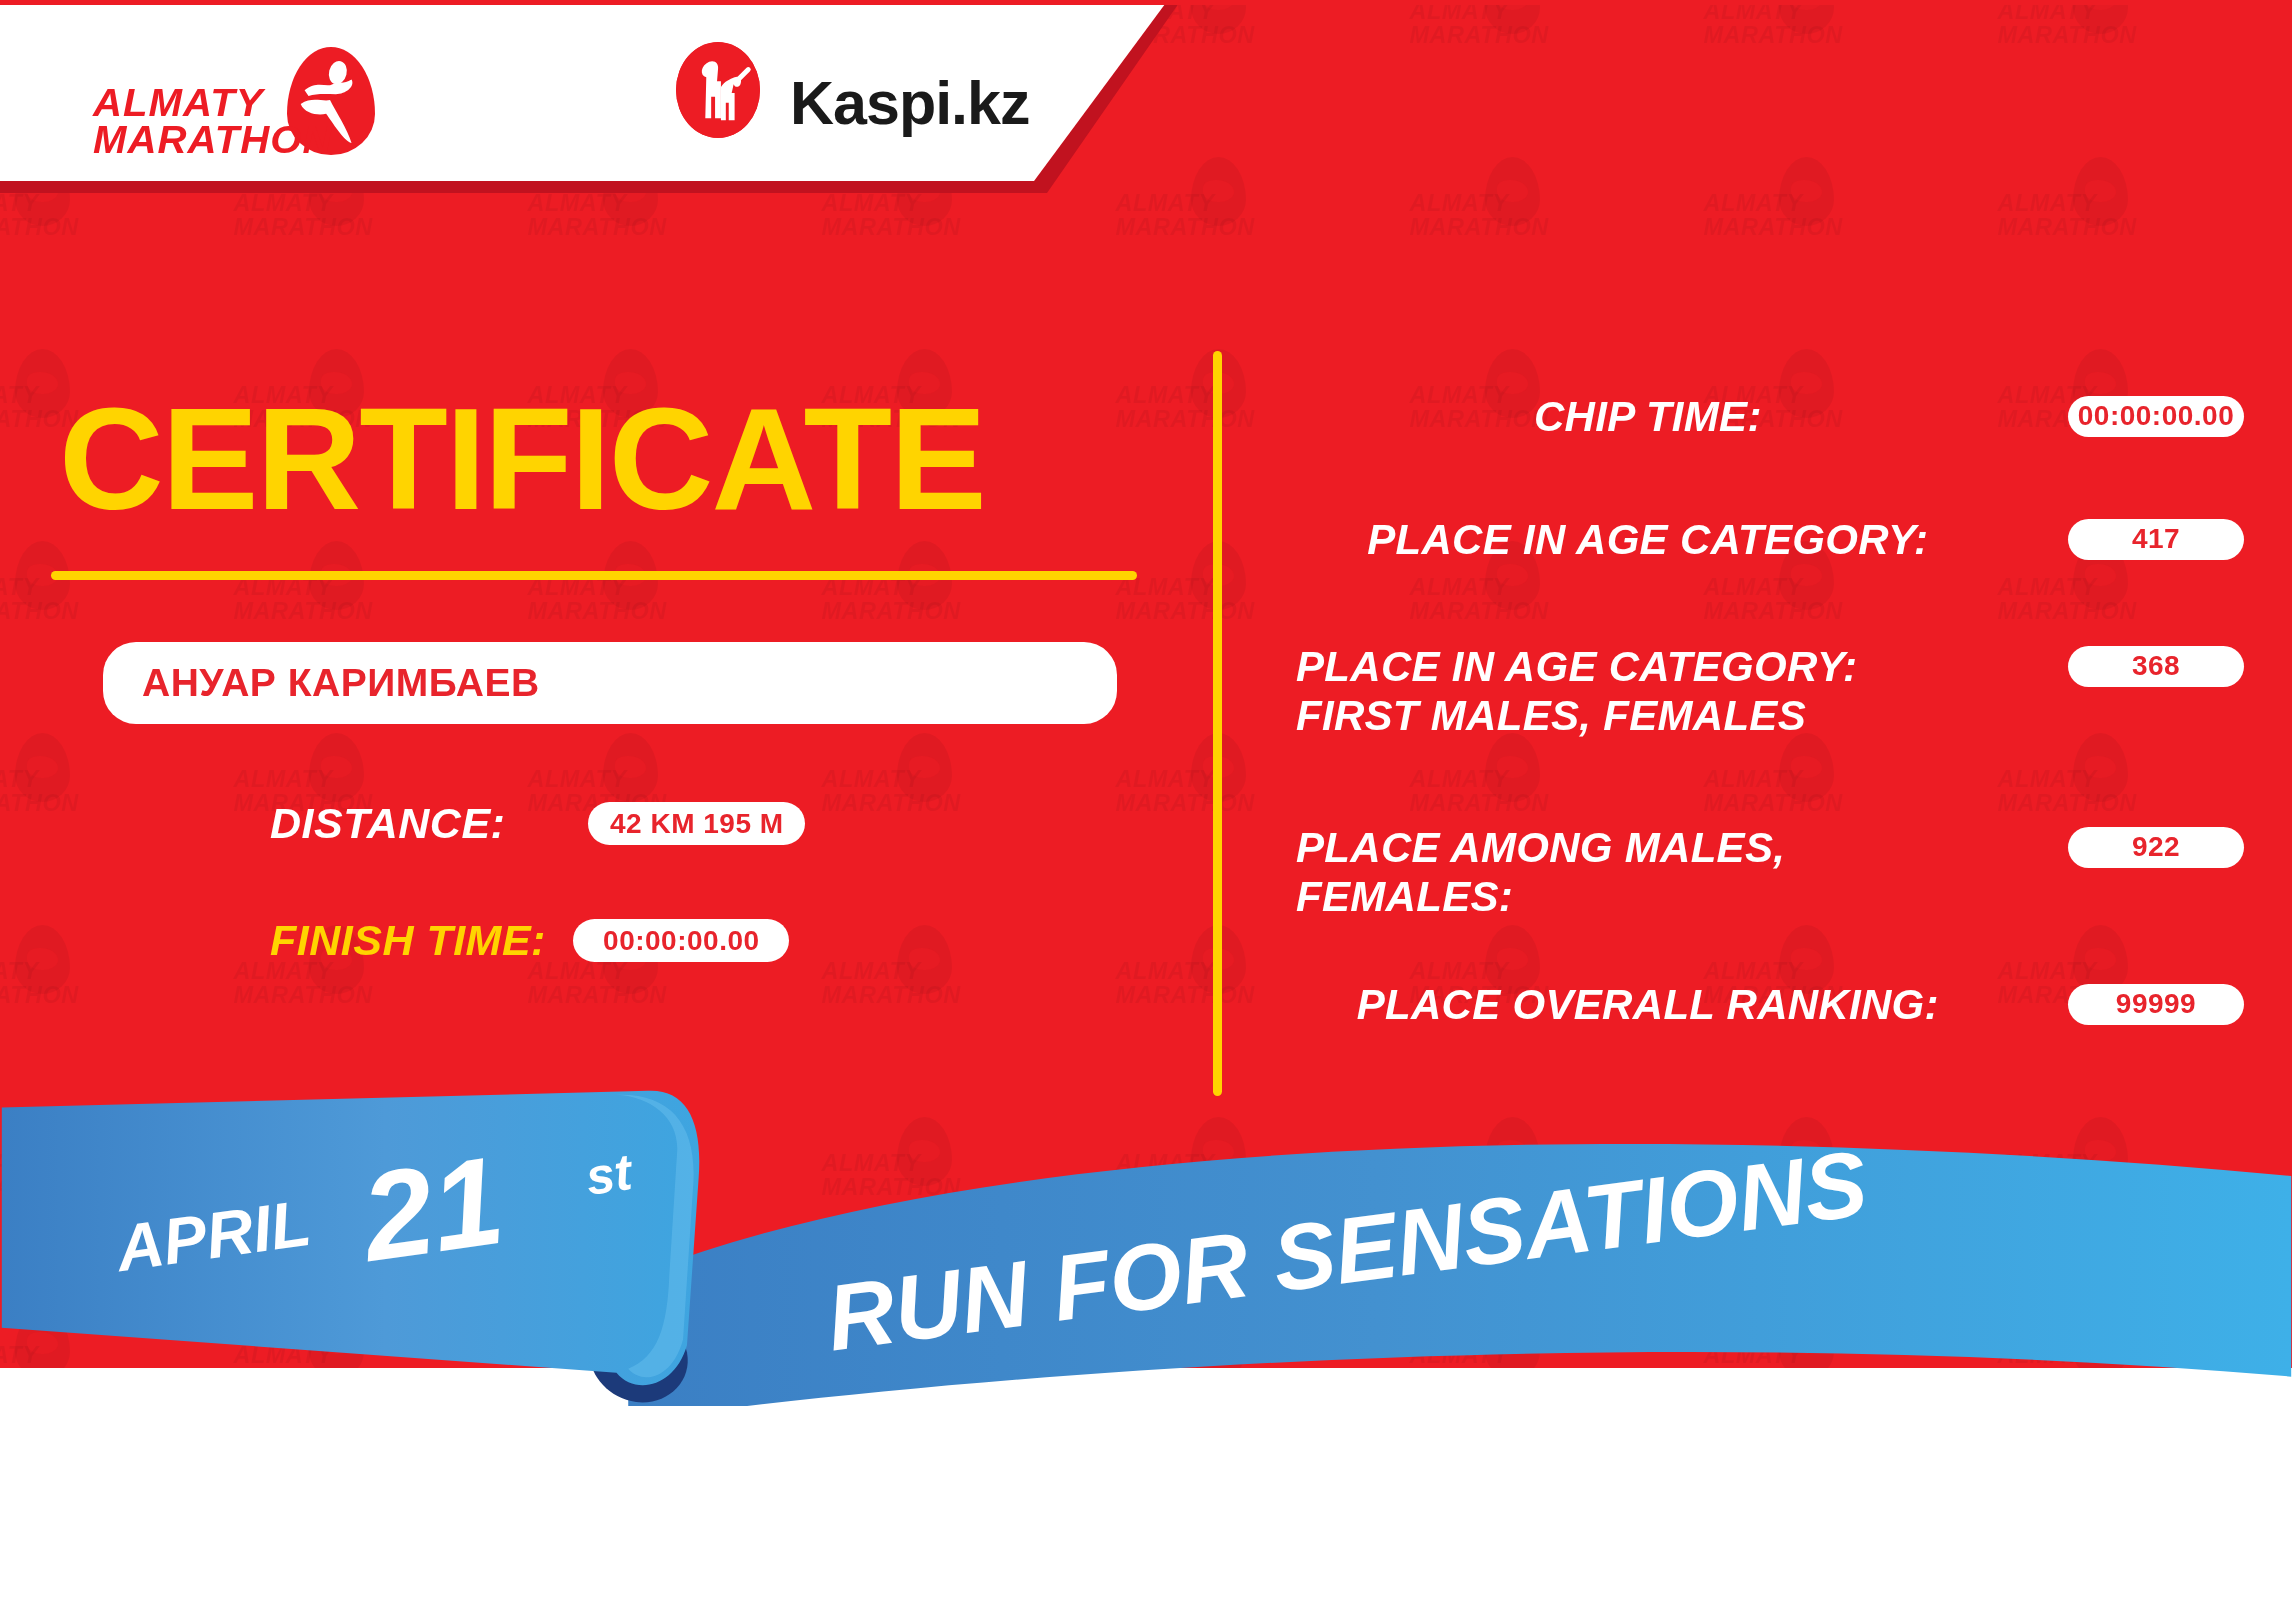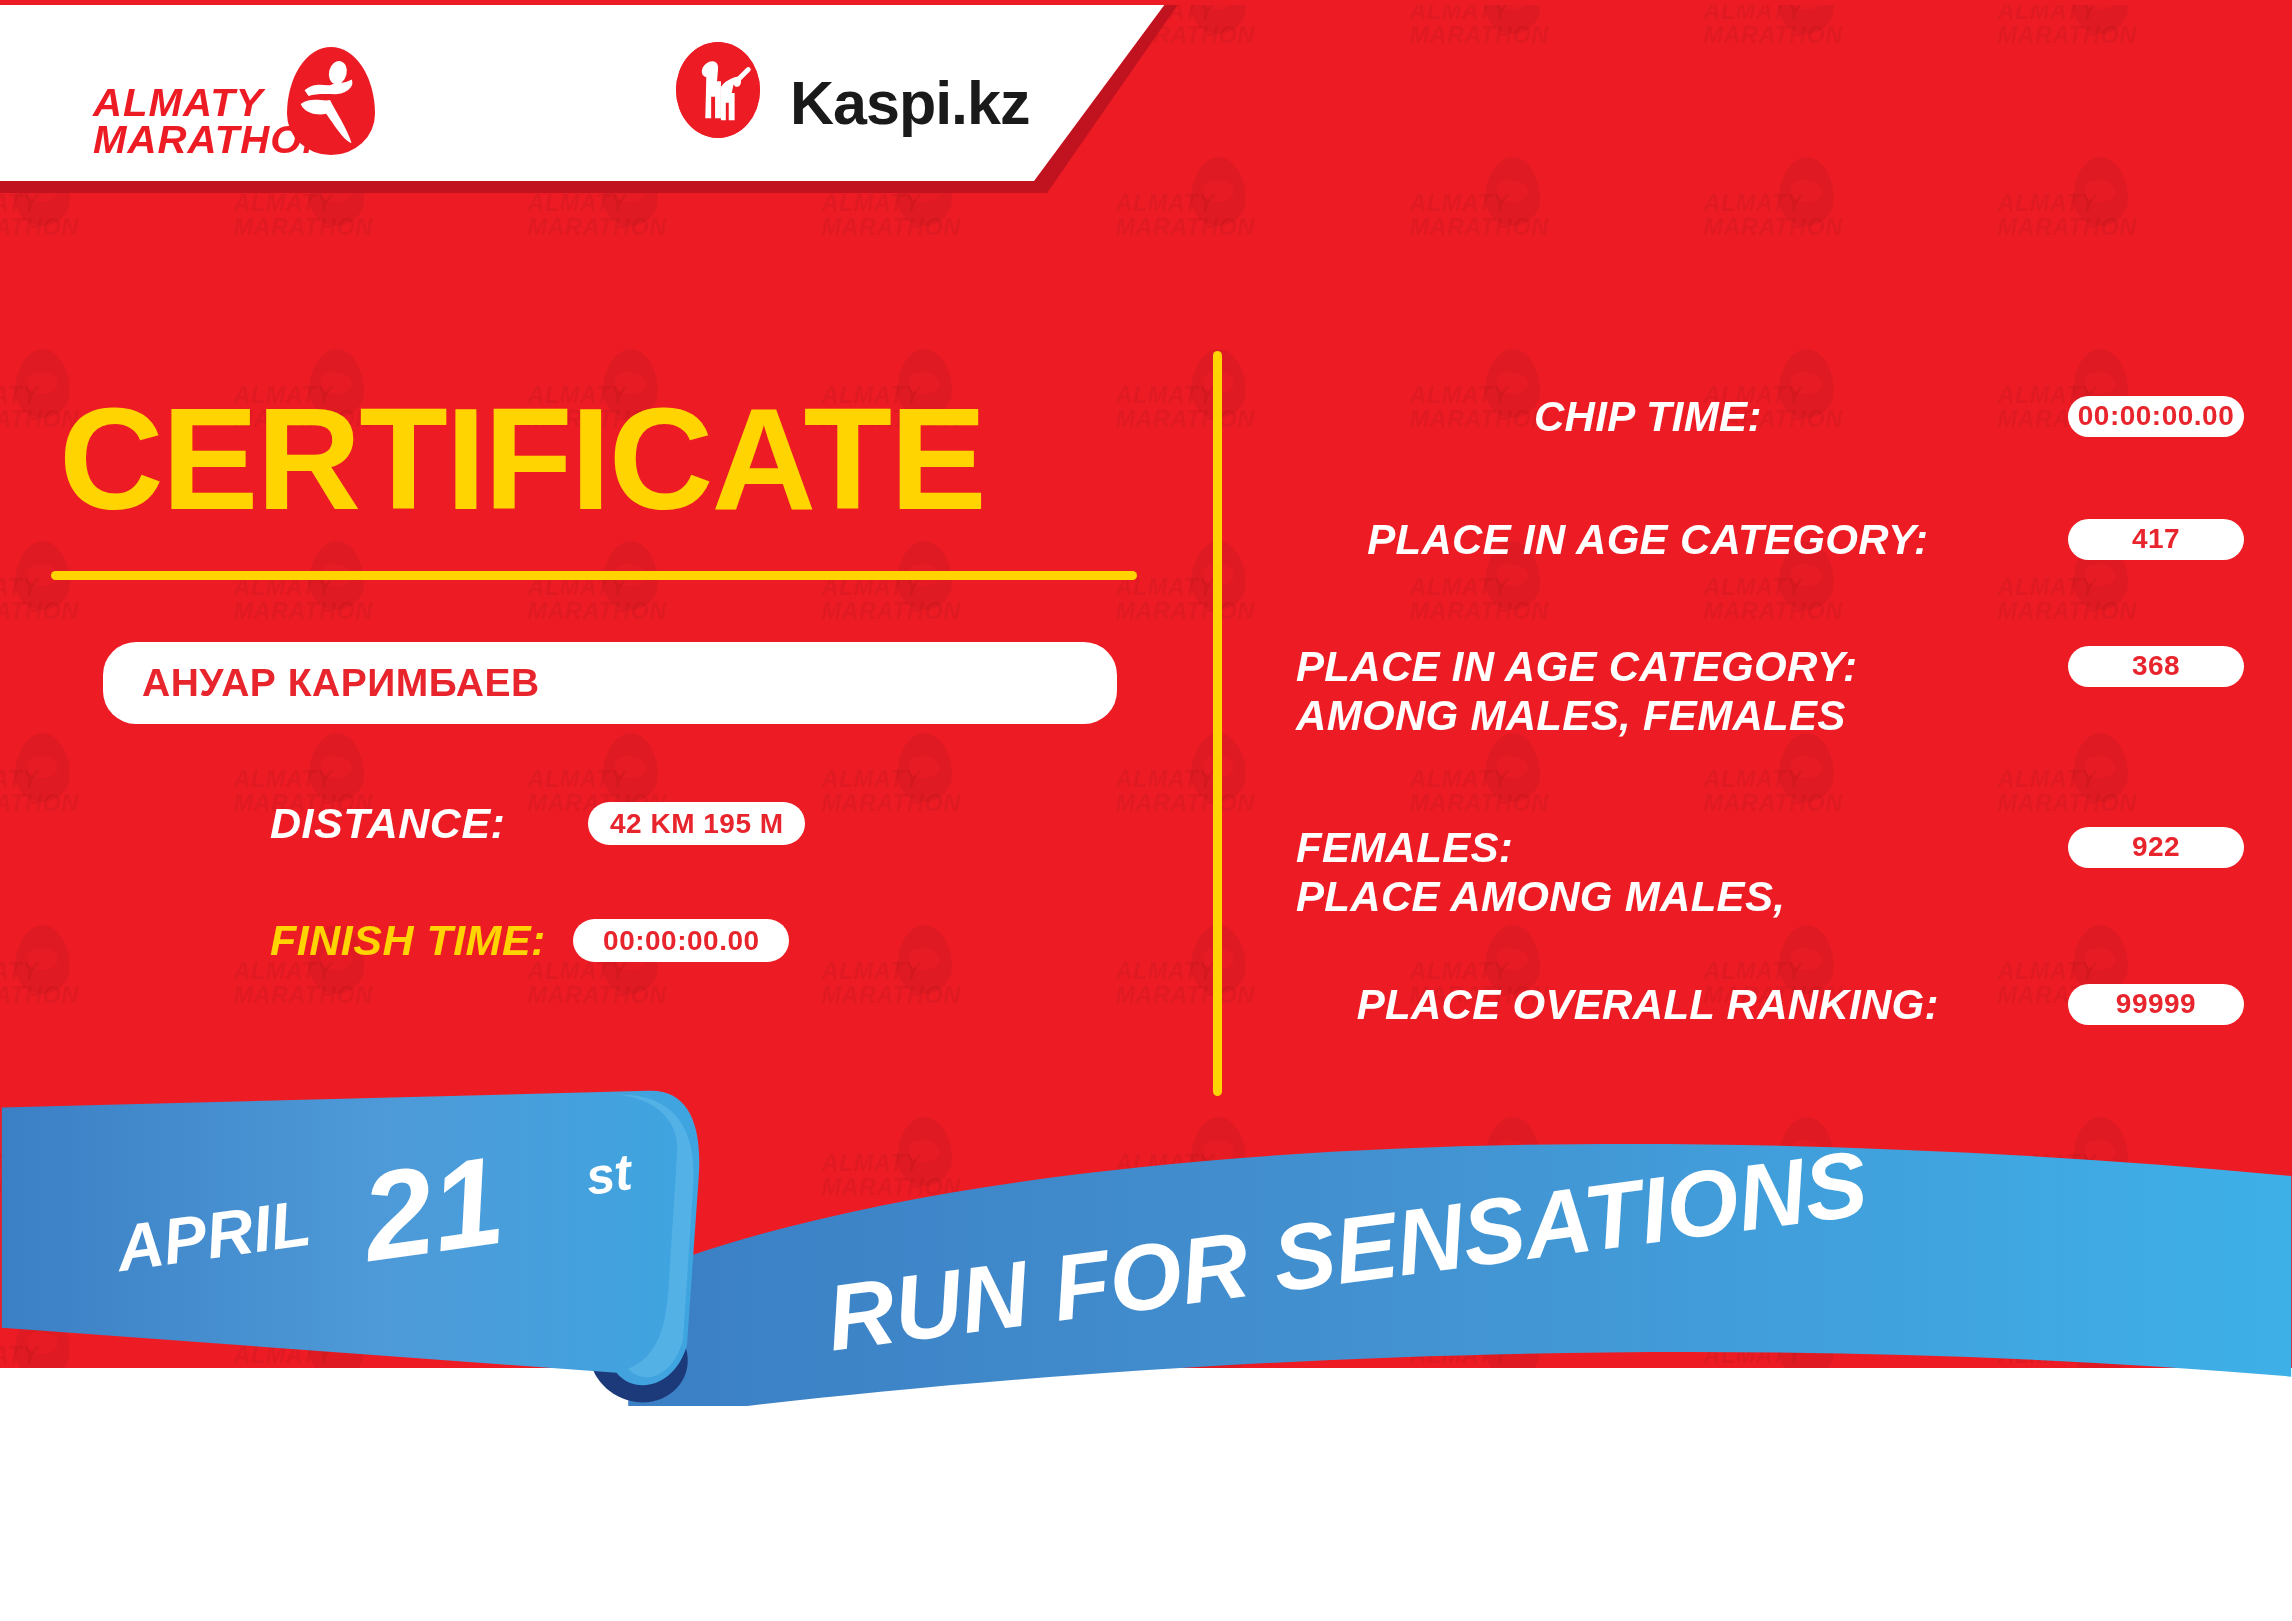--- a/index.html
+++ b/index.html
@@ -640,31 +640,31 @@
     <div class="r-row" id="r1">
       <div class="r-label">PLACE IN AGE CATEGORY:</div>
       <div class="r-pill">
         <span class="r-val">417</span>
       </div>
     </div>
 
     <div class="r-row" id="r2">
       <div class="r-label two-line">
         <div>PLACE IN AGE CATEGORY:</div>
-        <div>AMONG MALES, FEMALES</div>
+        <div>FIRST MALES, FEMALES</div>
       </div>
       <div class="r-pill">
         <span class="r-val">368</span>
       </div>
     </div>
 
     <div class="r-row" id="r3">
       <div class="r-label two-line">
+        <div>PLACE AMONG MALES,</div>
         <div>FEMALES:</div>
-        <div>PLACE AMONG MALES,</div>
       </div>
       <div class="r-pill">
         <span class="r-val">922</span>
       </div>
     </div>
 
     <div class="r-row" id="r4">
       <div class="r-label">PLACE OVERALL RANKING:</div>
       <div class="r-pill">
         <span class="r-val">99999</span>

